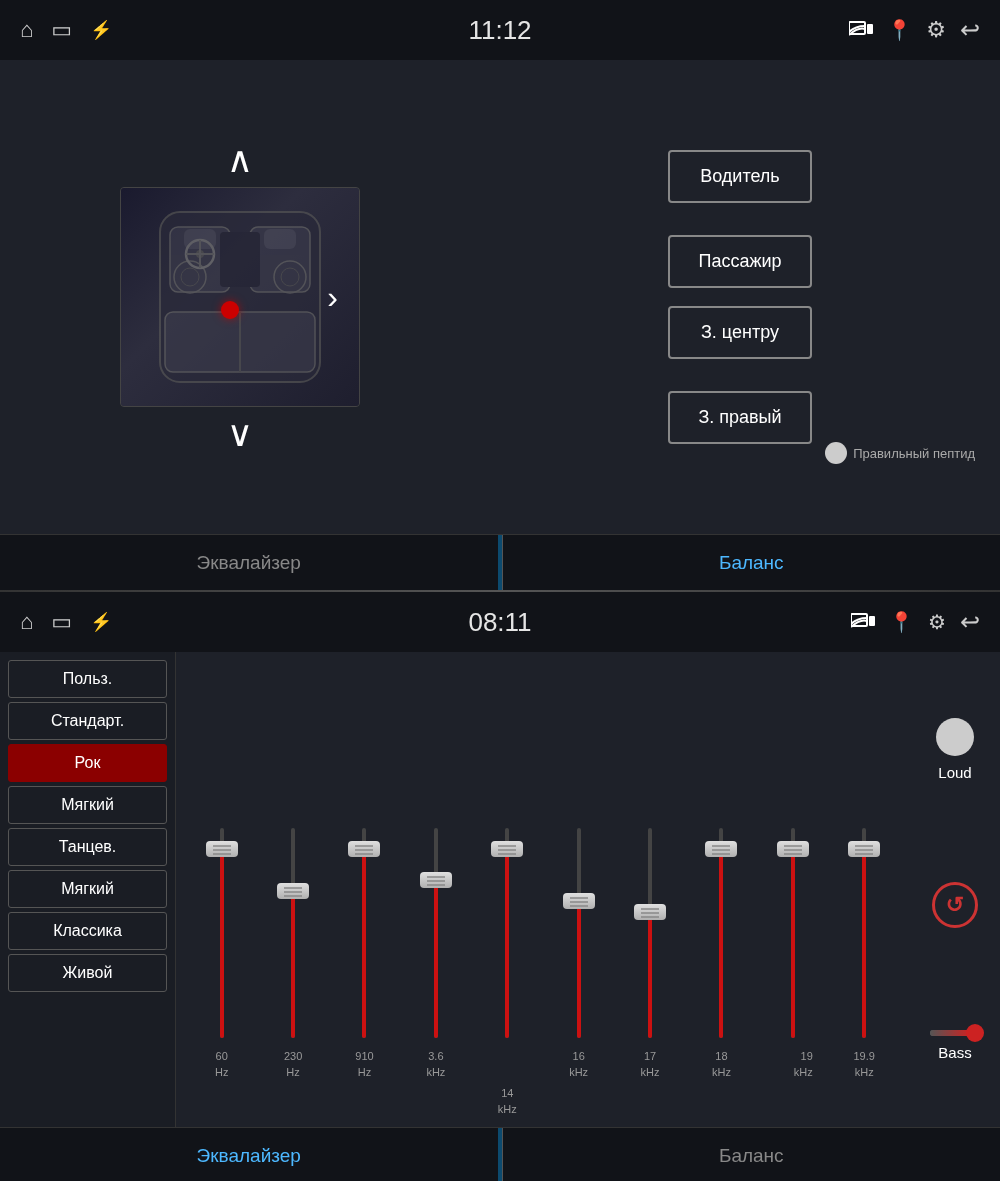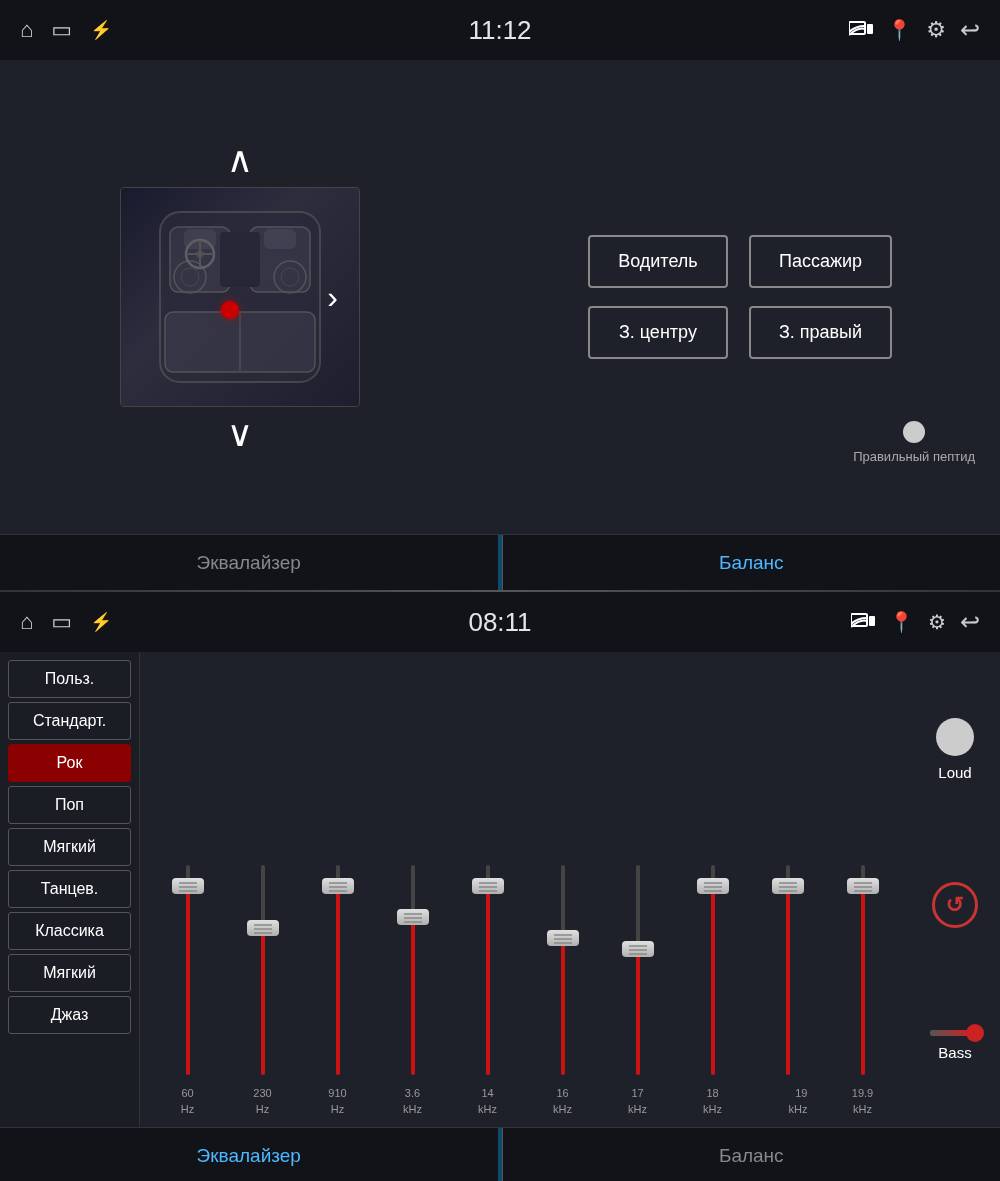--- a/index.html
+++ b/index.html
@@ -131,21 +131,22 @@
       display: flex;
       flex-direction: column;
       justify-content: center;
       align-items: center;
       gap: 18px;
       padding: 20px;
     }
 
     .btn-row {
       display: flex;
-      gap: 21px;
+      gap: 32px;
+      flex-direction: column;
     }
 
     .seat-btn {
       background: transparent;
       border: 2px solid #888;
       color: white;
       font-size: 18px;
       padding: 14px 28px;
       border-radius: 4px;
       cursor: pointer;
@@ -197,21 +198,21 @@
     }
 
     .eq-content {
       flex: 1;
       display: flex;
       overflow: hidden;
     }
 
     
     .eq-sidebar {
-      width: 140px;
+      width: 176px;
       background: #1a1d24;
       display: flex;
       flex-direction: column;
       padding: 8px;
       gap: 4px;
       border-right: 1px solid #333;
     }
 
     .eq-preset {
       background: transparent;
@@ -447,21 +448,21 @@
     <div class="buttons-area">
       <div class="btn-row">
         <button class="seat-btn">Водитель</button>
         <button class="seat-btn">Пассажир</button>
       </div>
       <div class="btn-row">
         <button class="seat-btn">З. центру</button>
         <button class="seat-btn">З. правый</button>
       </div>
 
-      <div style="position:absolute; right:25px; bottom:70px; display:flex; flex-direction:column; align-items:center; gap:6px;">
+      <div style="position:absolute; right:25px; bottom:70px; display:flex; flex-direction:row; align-items:center; gap:6px;">
         <div class="info-dot"></div>
         <div class="info-text">Правильный пептид</div>
       </div>
     </div>
   </div>
 
   <div class="tab-bar-top">
     <div class="tab-item">
       <span>Эквалайзер</span>
     </div>
@@ -497,26 +498,25 @@
       <span class="status-icon" style="font-size:24px;">↩</span>
     </div>
   </div>
 
   <div class="eq-content">
 
     <div class="eq-sidebar" id="eq-sidebar">
     <button class="eq-preset">Польз.</button>
         <button class="eq-preset">Стандарт.</button>
         <button class="eq-preset active">Рок</button>
-        <button class="eq-preset">Поп</button>
         <button class="eq-preset">Мягкий</button>
         <button class="eq-preset">Танцев.</button>
+        <button class="eq-preset">Мягкий</button>
         <button class="eq-preset">Классика</button>
-        <button class="eq-preset">Мягкий</button>
-        <button class="eq-preset">Джаз</button>
+        <button class="eq-preset">Живой</button>
       </div>
 
     <div class="eq-main">
       <div class="eq-sliders" id="eq-sliders-container">
       <div class="eq-slider-wrap" style="height: 220px; width: 40px; position: relative; display: flex; flex-direction: column; align-items: center;">
             <div style="width: 4px; height: 210px; background: rgb(68, 68, 68); border-radius: 2px; position: relative; margin-top: 10px;">
               <div style="width: 4px; height: 189px; background: rgb(204, 17, 17); border-radius: 2px; position: absolute; bottom: 0px; left: 0px;"></div>
               <div style="width: 32px; height: 16px; background: linear-gradient(rgb(224, 224, 224), rgb(176, 176, 176)); border-radius: 4px; position: absolute; left: -14px; bottom: 181px; cursor: pointer; display: flex; align-items: center; justify-content: center;">
                 <svg width="22" height="12" viewBox="0 0 22 12">
                   <line x1="2" y1="3" x2="20" y2="3" stroke="#888" stroke-width="1.5"></line>
@@ -633,21 +633,21 @@
                 </svg>
               </div>
             </div>
           </div>
         </div>
       <div class="eq-labels" id="eq-labels-container">
       <div class="eq-label" style="width: 40px;">60<br>Hz</div>
           <div class="eq-label" style="width: 40px;">230<br>Hz</div>
           <div class="eq-label" style="width: 40px;">910<br>Hz</div>
           <div class="eq-label" style="width: 40px;">3.6<br>kHz</div>
-          <div class="eq-label" style="width: 40px;">14<br>kHz</div>
+          <div class="eq-label" style="width: 40px; margin-top: 37px;">14<br>kHz</div>
           <div class="eq-label" style="width: 40px;">16<br>kHz</div>
           <div class="eq-label" style="width: 40px;">17<br>kHz</div>
           <div class="eq-label" style="width: 40px;">18<br>kHz</div>
           <div class="eq-label" style="width: 40px; text-align: right;">19<br>kHz</div>
           <div class="eq-label" style="width: 40px;">19.9<br>kHz</div>
         </div>
     </div>
 
     <div class="eq-right">
       <div class="loud-control">

